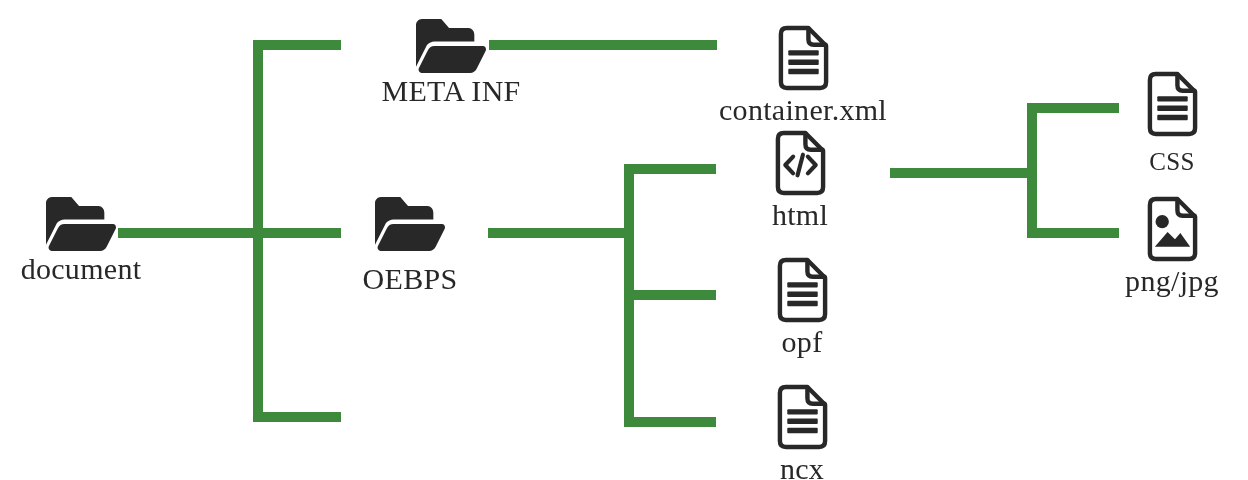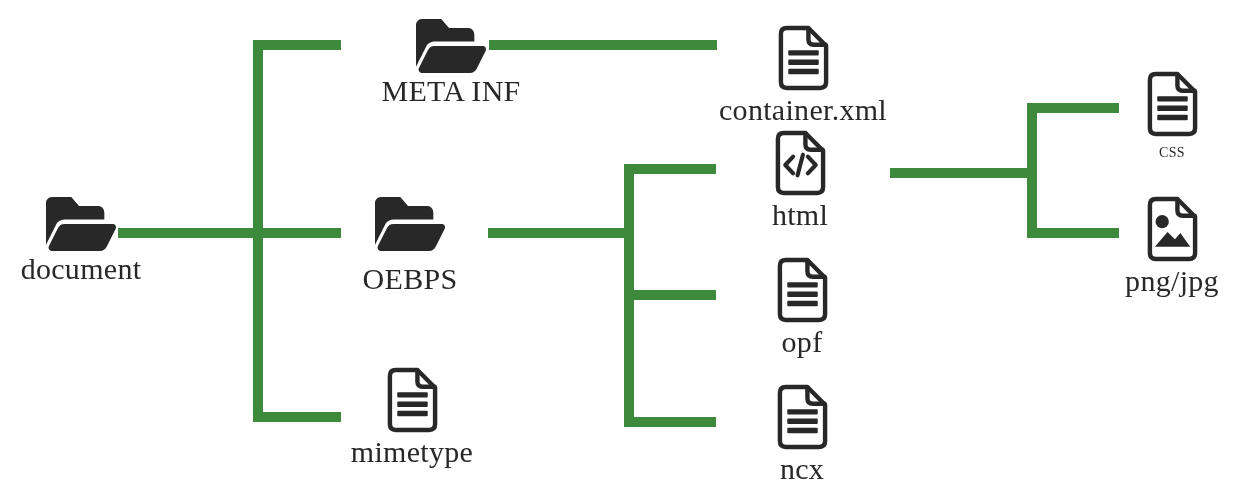--- a/index.html
+++ b/index.html
@@ -31,21 +31,21 @@
   .label{
     font-size:30px;
     line-height:1.05;
     color:var(--ink);
     text-align:center;
     white-space:nowrap;
     letter-spacing:0.3px;
   }
   .label.sc{
     font-variant:small-caps;
-    font-size:20px;
+    font-size:36px;
   }
 </style>
 </head>
 <body>
 
 <div id="stage">
 
   <div class="ln" style="left:118px;top:228px;width:223px;height:10px;"></div>
   <div class="ln" style="left:253px;top:40px;width:10px;height:382px;"></div>
   <div class="ln" style="left:263px;top:40px;width:78px;height:10px;"></div>
@@ -75,30 +75,20 @@
     <span class="label">META INF</span>
   </div>
 
   <div class="node" style="left:335px;top:197px;width:150px;gap:12px;">
     <svg width="70" height="54" viewBox="0 64 576 384" preserveAspectRatio="none" fill="currentColor" xmlns="http://www.w3.org/2000/svg">
       <path d="M572.694 292.093L500.27 416.248A63.997 63.997 0 0 1 444.989 448H45.025c-18.523 0-30.064-20.093-20.731-36.093l72.424-124.155A64 64 0 0 1 152 256h399.964c18.523 0 30.064 20.093 20.73 36.093zM152 224h328v-48c0-26.51-21.49-48-48-48H272l-64-64H48C21.49 64 0 85.49 0 106.98V404.152L90.134 248.9A95.96 95.96 0 0 1 152 224z"></path>
     </svg>
     <span class="label">OEBPS</span>
   </div>
 
-  <div class="node" style="left:337px;top:366px;width:150px;">
-    <svg width="55" height="68" viewBox="0 0 56 68" fill="none" xmlns="http://www.w3.org/2000/svg">
-      <path d="M33 3.5 H11 Q5 3.5 5 9.5 V58.5 Q5 64.5 11 64.5 H45 Q51 64.5 51 58.5 V21.5 Z" fill="#ffffff" stroke="currentColor" stroke-width="4.5" stroke-linejoin="round"></path>
-      <path d="M33 4 V15 Q33 20.5 38.5 20.5 H50.5" fill="none" stroke="currentColor" stroke-width="4.5" stroke-linejoin="round" stroke-linecap="round"></path>
-      <rect x="12.5" y="26" width="31" height="5.5" rx="1" fill="currentColor"></rect>
-      <rect x="12.5" y="35.5" width="31" height="5.5" rx="1" fill="currentColor"></rect>
-      <rect x="12.5" y="45" width="31" height="5.5" rx="1" fill="currentColor"></rect>
-    </svg>
-    <span class="label">mimetype</span>
-  </div>
 
   <div class="node" style="left:713px;top:24px;width:180px;">
     <svg width="55" height="68" viewBox="0 0 56 68" fill="none" xmlns="http://www.w3.org/2000/svg">
       <path d="M33 3.5 H11 Q5 3.5 5 9.5 V58.5 Q5 64.5 11 64.5 H45 Q51 64.5 51 58.5 V21.5 Z" fill="#ffffff" stroke="currentColor" stroke-width="4.5" stroke-linejoin="round"></path>
       <path d="M33 4 V15 Q33 20.5 38.5 20.5 H50.5" fill="none" stroke="currentColor" stroke-width="4.5" stroke-linejoin="round" stroke-linecap="round"></path>
       <rect x="12.5" y="26" width="31" height="5.5" rx="1" fill="currentColor"></rect>
       <rect x="12.5" y="35.5" width="31" height="5.5" rx="1" fill="currentColor"></rect>
       <rect x="12.5" y="45" width="31" height="5.5" rx="1" fill="currentColor"></rect>
     </svg>
     <span class="label">container.xml</span>

